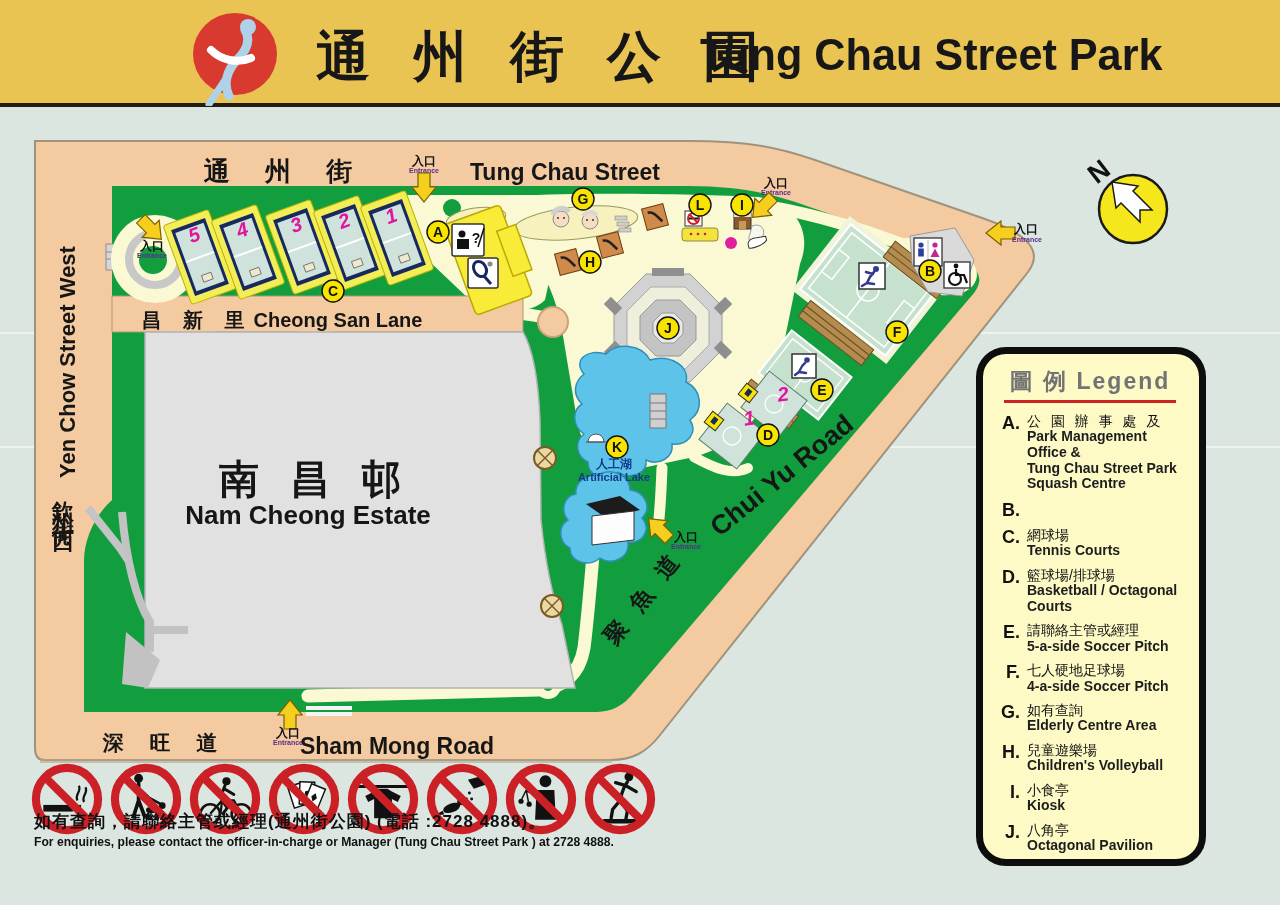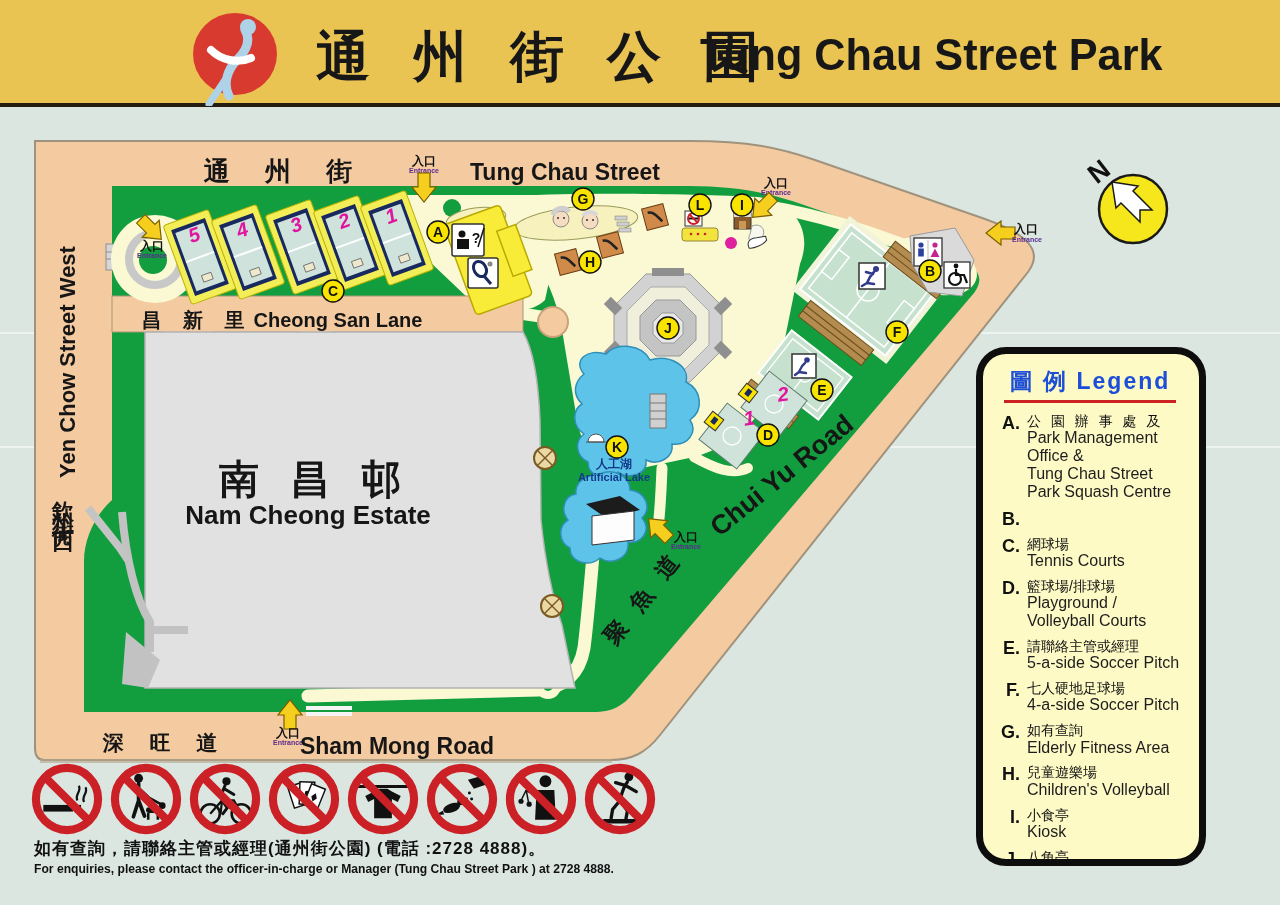--- a/index.html
+++ b/index.html
@@ -27,34 +27,34 @@
   .court-num{font-weight:700;font-style:italic;font-size:20px;fill:#e0149e;text-anchor:middle;}
   .lake-label{font-weight:700;fill:#123a8a;text-anchor:middle;}
   
   .vert-zh{position:absolute;left:50px;top:484px;width:28px;
     writing-mode:vertical-rl;text-orientation:upright;
     font-size:22px;font-weight:700;color:#161616;letter-spacing:10px;}
   
   .legend{position:absolute;left:976px;top:347px;width:230px;height:519px;
     background:#fdfac6;border:7px solid #0d0d0d;border-radius:30px;
     box-sizing:border-box;padding:12px 12px 8px 10px;overflow:hidden;}
-  .lg-title{font-size:23px;font-weight:700;color:#1d4ed8;text-align:center;
+  .lg-title{font-size:23px;font-weight:700;color:#737373;text-align:center;
     width:fit-content;margin:0 auto 10px auto;border-bottom:3px solid #cc2222;
     padding:0 6px 3px 6px;letter-spacing:2px;white-space:nowrap;}
   .lg-row{display:flex;margin-bottom:8px;}
   .lg-key{width:27px;min-width:27px;text-align:right;margin-right:7px;
     font-size:18px;font-weight:700;color:#111;line-height:1;padding-top:1px;}
   .lg-zh{font-size:14px;font-weight:400;color:#111;line-height:1.16;}
   .lg-zh.sp{letter-spacing:3px;}
-  .lg-en{font-size:16px;font-weight:400;color:#1d1d1d;line-height:1.12;}
+  .lg-en{font-size:14px;font-weight:700;color:#1d1d1d;line-height:1.12;}
   
   .ban-row{position:absolute;left:30px;top:762px;display:flex;gap:5px;}
   .ban-row svg{width:74px;height:74px;}
   
-  .footer{position:absolute;left:34px;top:837px;color:#111;}
+  .footer{position:absolute;left:34px;top:810px;color:#111;}
   .footer-zh{font-size:17px;font-weight:700;letter-spacing:1px;}
   .footer-en{font-size:12.5px;font-weight:700;margin-top:2px;transform:scaleX(.97);transform-origin:left;}
 </style>
 </head>
 <body>
 
 <div class="header">
   <svg class="logo" viewBox="0 0 100 96">
     <ellipse cx="50" cy="44" rx="42" ry="41" fill="#d93a30"></ellipse>
     <path d="M44,86 C38,74 42,60 52,50 C62,40 66,30 60,20" fill="none" stroke="#aed3e8" stroke-width="9" stroke-linecap="round"></path>
@@ -481,42 +481,42 @@
     <div class="lg-key">C.</div>
     <div class="lg-body">
       <div class="lg-zh">網球場</div>
       <div class="lg-en">Tennis Courts</div>
     </div>
   </div>
   <div class="lg-row">
     <div class="lg-key">D.</div>
     <div class="lg-body">
       <div class="lg-zh">籃球場/排球場</div>
-      <div class="lg-en">Playground / Volleyball Courts</div>
+      <div class="lg-en">Basketball / Octagonal Courts</div>
     </div>
   </div>
   <div class="lg-row">
     <div class="lg-key">E.</div>
     <div class="lg-body">
       <div class="lg-zh">請聯絡主管或經理</div>
       <div class="lg-en">5-a-side Soccer Pitch</div>
     </div>
   </div>
   <div class="lg-row">
     <div class="lg-key">F.</div>
     <div class="lg-body">
       <div class="lg-zh">七人硬地足球場</div>
       <div class="lg-en">4-a-side Soccer Pitch</div>
     </div>
   </div>
   <div class="lg-row">
     <div class="lg-key">G.</div>
     <div class="lg-body">
       <div class="lg-zh">如有查詢</div>
-      <div class="lg-en">Elderly Fitness Area</div>
+      <div class="lg-en">Elderly Centre Area</div>
     </div>
   </div>
   <div class="lg-row">
     <div class="lg-key">H.</div>
     <div class="lg-body">
       <div class="lg-zh">兒童遊樂場</div>
       <div class="lg-en">Children's Volleyball</div>
     </div>
   </div>
   <div class="lg-row">

